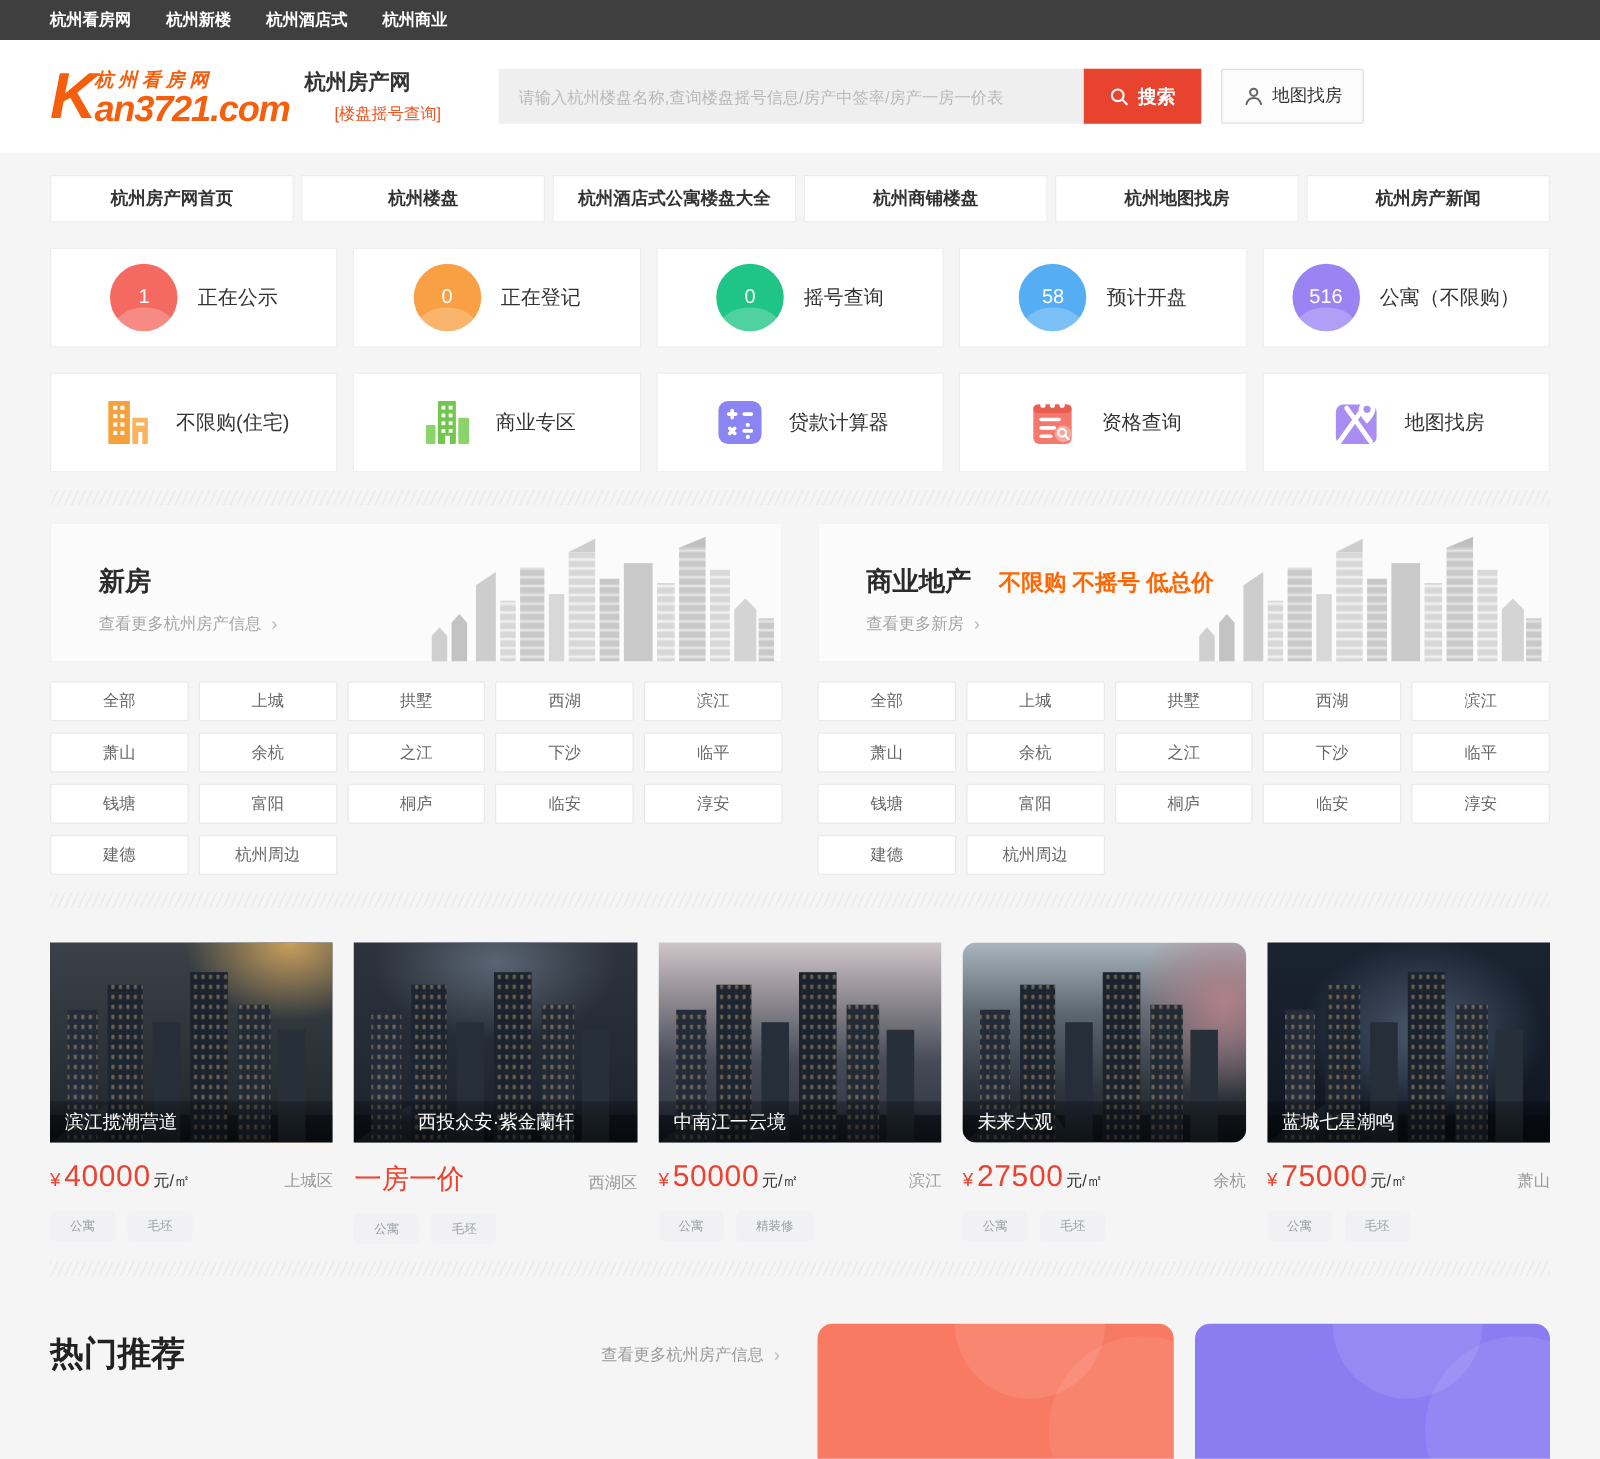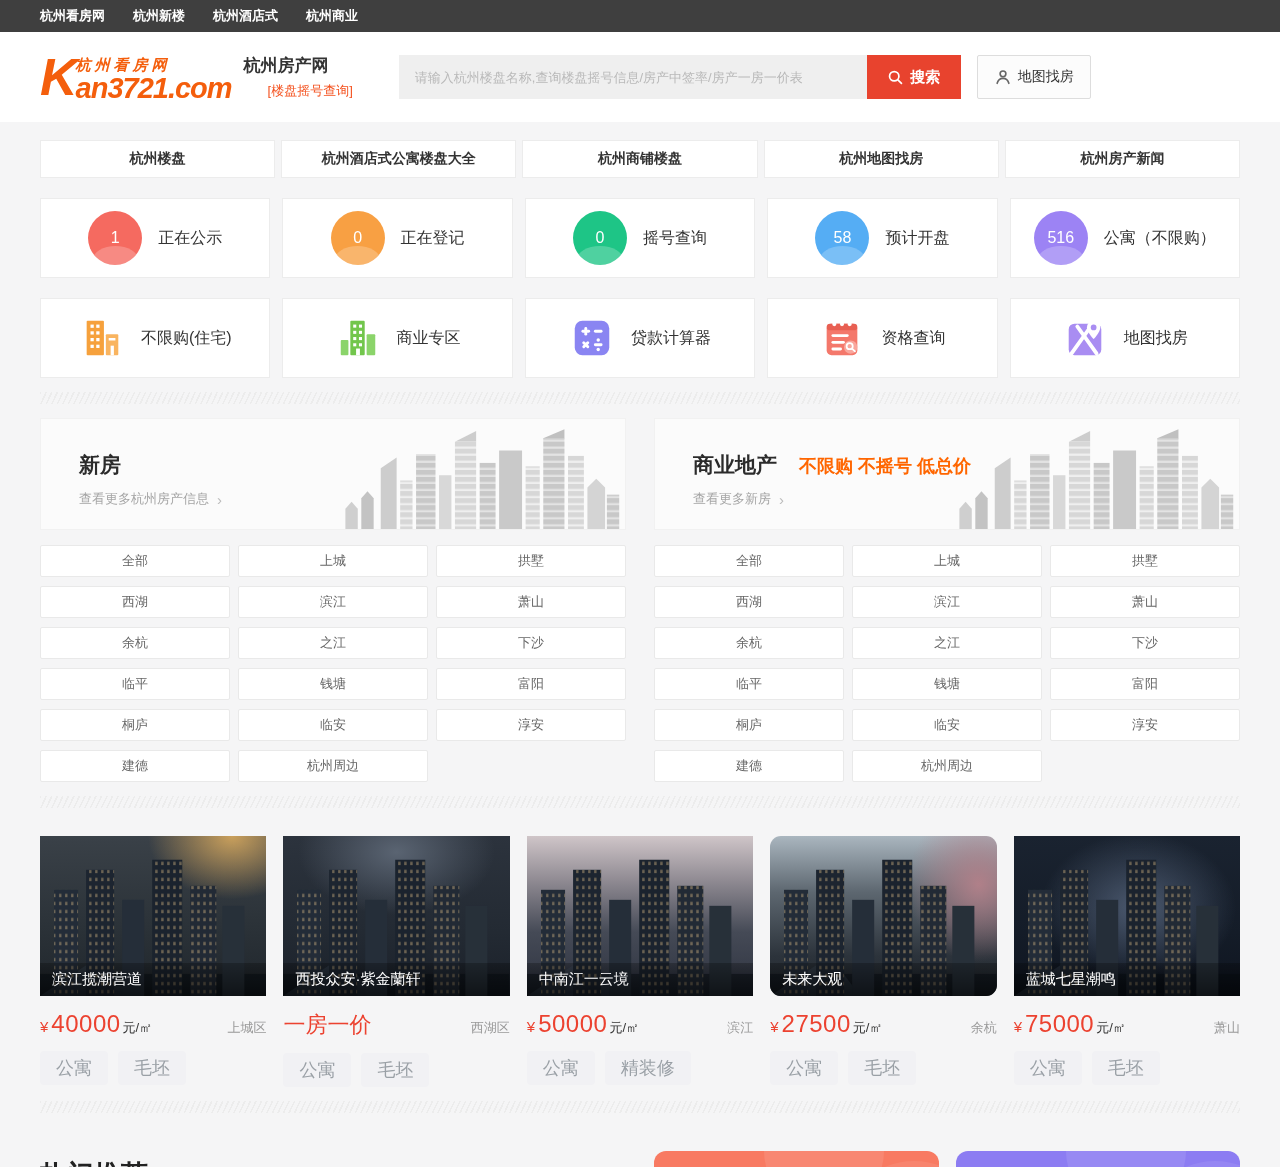--- a/index.html
+++ b/index.html
@@ -49,43 +49,43 @@
   .skyline-svg { position:absolute; right:4px; bottom:-1px; width:560px; height:106px; }
   .banner-body { position:absolute; left:38px; top:32px; }
   .banner-title-row { display:flex; align-items:baseline; gap:22px; }
   .banner-title { font-size:21px; font-weight:bold; color:#2b2b2b; }
   .banner-highlight { font-size:18px; font-weight:bold; color:#f60; }
   .banner-link { margin-top:11px; font-size:13px; color:#a5a5a5; display:flex; align-items:center; gap:8px; }
   .banner-link .chev { font-size:15px; color:#bbb; }
 
   
   .district-row { display:flex; gap:28px; margin-top:15px; }
-  .district-grid { flex:1; display:grid; grid-template-columns:repeat(3,1fr); gap:9px 8px; }
+  .district-grid { flex:1; display:grid; grid-template-columns:repeat(5,1fr); gap:9px 8px; }
   .district-btn { height:32px; background:#fff; border:1px solid #e9e9e9; border-radius:2px; display:flex; align-items:center; justify-content:center; font-size:13px; color:#666; cursor:pointer; }
 
   
   .prop-cards { display:flex; gap:17px; margin-top:8px; padding-top:20px; }
   .prop-card { flex:1; cursor:pointer; }
   .prop-img { position:relative; height:160px; overflow:hidden;padding-left:40px; }
   .towers-svg { position:absolute; inset:0; width:100%; height:100%; }
   .img-1 { background:radial-gradient(120px 90px at 85% 0%,#caa05c 0%,rgba(202,160,92,0) 70%),linear-gradient(180deg,#3a4148 0%,#2a3137 60%,#20262c 100%); }
-  .img-2 { background:radial-gradient(140px 90px at 50% 10%,#5a6472 0%,rgba(90,100,114,0) 70%),linear-gradient(180deg,#2c333d 0%,#232a33 60%,#1b212a 100%); }
+  .img-2 { background:radial-gradient(140px 90px at 50% 10%,#5a6472 0%,rgba(90,100,114,0) 70%),linear-gradient(180deg,#2c333d 0%,#232a33 60%,#1b212a 100%);text-align:center; }
   .img-3 { background:linear-gradient(180deg,#cfc5c8 0%,#8f8a92 28%,#454a56 60%,#2e3340 100%); }
   .img-4 { background:radial-gradient(110px 120px at 92% 30%,#b08089 0%,rgba(176,128,137,0) 65%),linear-gradient(180deg,#aab6bf 0%,#5d6770 35%,#2c333b 75%,#22282e 100%);border-radius:11px; }
   .img-5 { background:radial-gradient(130px 100px at 55% 45%,#4c5a70 0%,rgba(76,90,112,0) 75%),linear-gradient(180deg,#1a2330 0%,#141c28 60%,#0f1520 100%); }
   .prop-name { position:absolute; left:0; right:0; bottom:0; padding:7px 12px; font-size:15px; color:#fff; background:linear-gradient(180deg,rgba(0,0,0,.25),rgba(0,0,0,.6)); }
   .prop-price-row { display:flex; align-items:baseline; margin-top:14px; }
   .prop-price { color:#ec4230; display:flex; align-items:baseline; }
   .prop-price .cur { font-size:15px; margin-right:3px; }
   .prop-price .num { font-size:24px; letter-spacing:.5px; }
   .prop-price .unit { font-size:13px; color:#333; margin-left:2px; }
   .price-text { font-size:22px; color:#ec4230; }
   .prop-district { margin-left:auto; font-size:13px; color:#999; }
   .prop-tags { display:flex; gap:10px; margin-top:13px; }
-  .tag { background:#f1f1f4; color:#9aa0a6; font-size:18px; padding:5px 16px; border-radius:4px; }
+  .tag { background:#f1f1f4; color:#9aa0a6; font-size:10px; padding:5px 16px; border-radius:4px; }
 
   
   .hot { display:flex; align-items:flex-start; margin-top:8px; padding-top:30px; }
   .hot-title { font-size:27px; font-weight:bold; color:#222; margin-top:6px; }
   .hot-link { margin-left:auto; margin-right:30px; margin-top:16px; font-size:13px; color:#9b9b9b; display:flex; align-items:center; gap:8px; cursor:pointer; }
   .hot-link .chev { color:#bbb; font-size:15px; }
   .hot-cards { width:586px; display:flex; gap:17px; }
   .promo { position:relative; flex:1; height:130px; border-radius:12px; overflow:hidden; cursor:pointer; padding:52px 0 0 46px; }
   .promo::before { content:""; position:absolute; width:120px; height:120px; border-radius:50%; background:rgba(255,255,255,.10); top:-60px; left:110px; }
   .promo::after { content:""; position:absolute; width:150px; height:150px; border-radius:50%; background:rgba(255,255,255,.08); top:10px; right:-50px; }
@@ -246,20 +246,21 @@
     <svg class="icon-svg" width="18" height="18">
         <use href="#person-pin"></use>
       </svg>
     <span>地图找房</span>
   </button>
 </header>
 
 <div class="content">
 
   <nav class="tabs">
+    <a class="tab">杭州房产网首页</a>
     <a class="tab">杭州楼盘</a>
     <a class="tab">杭州酒店式公寓楼盘大全</a>
     <a class="tab">杭州商铺楼盘</a>
     <a class="tab">杭州地图找房</a>
     <a class="tab">杭州房产新闻</a>
   </nav>
 
   <div class="stats">
     <div class="stat-card">
       <span class="stat-circle" style="background-color: rgb(245, 106, 96);">

